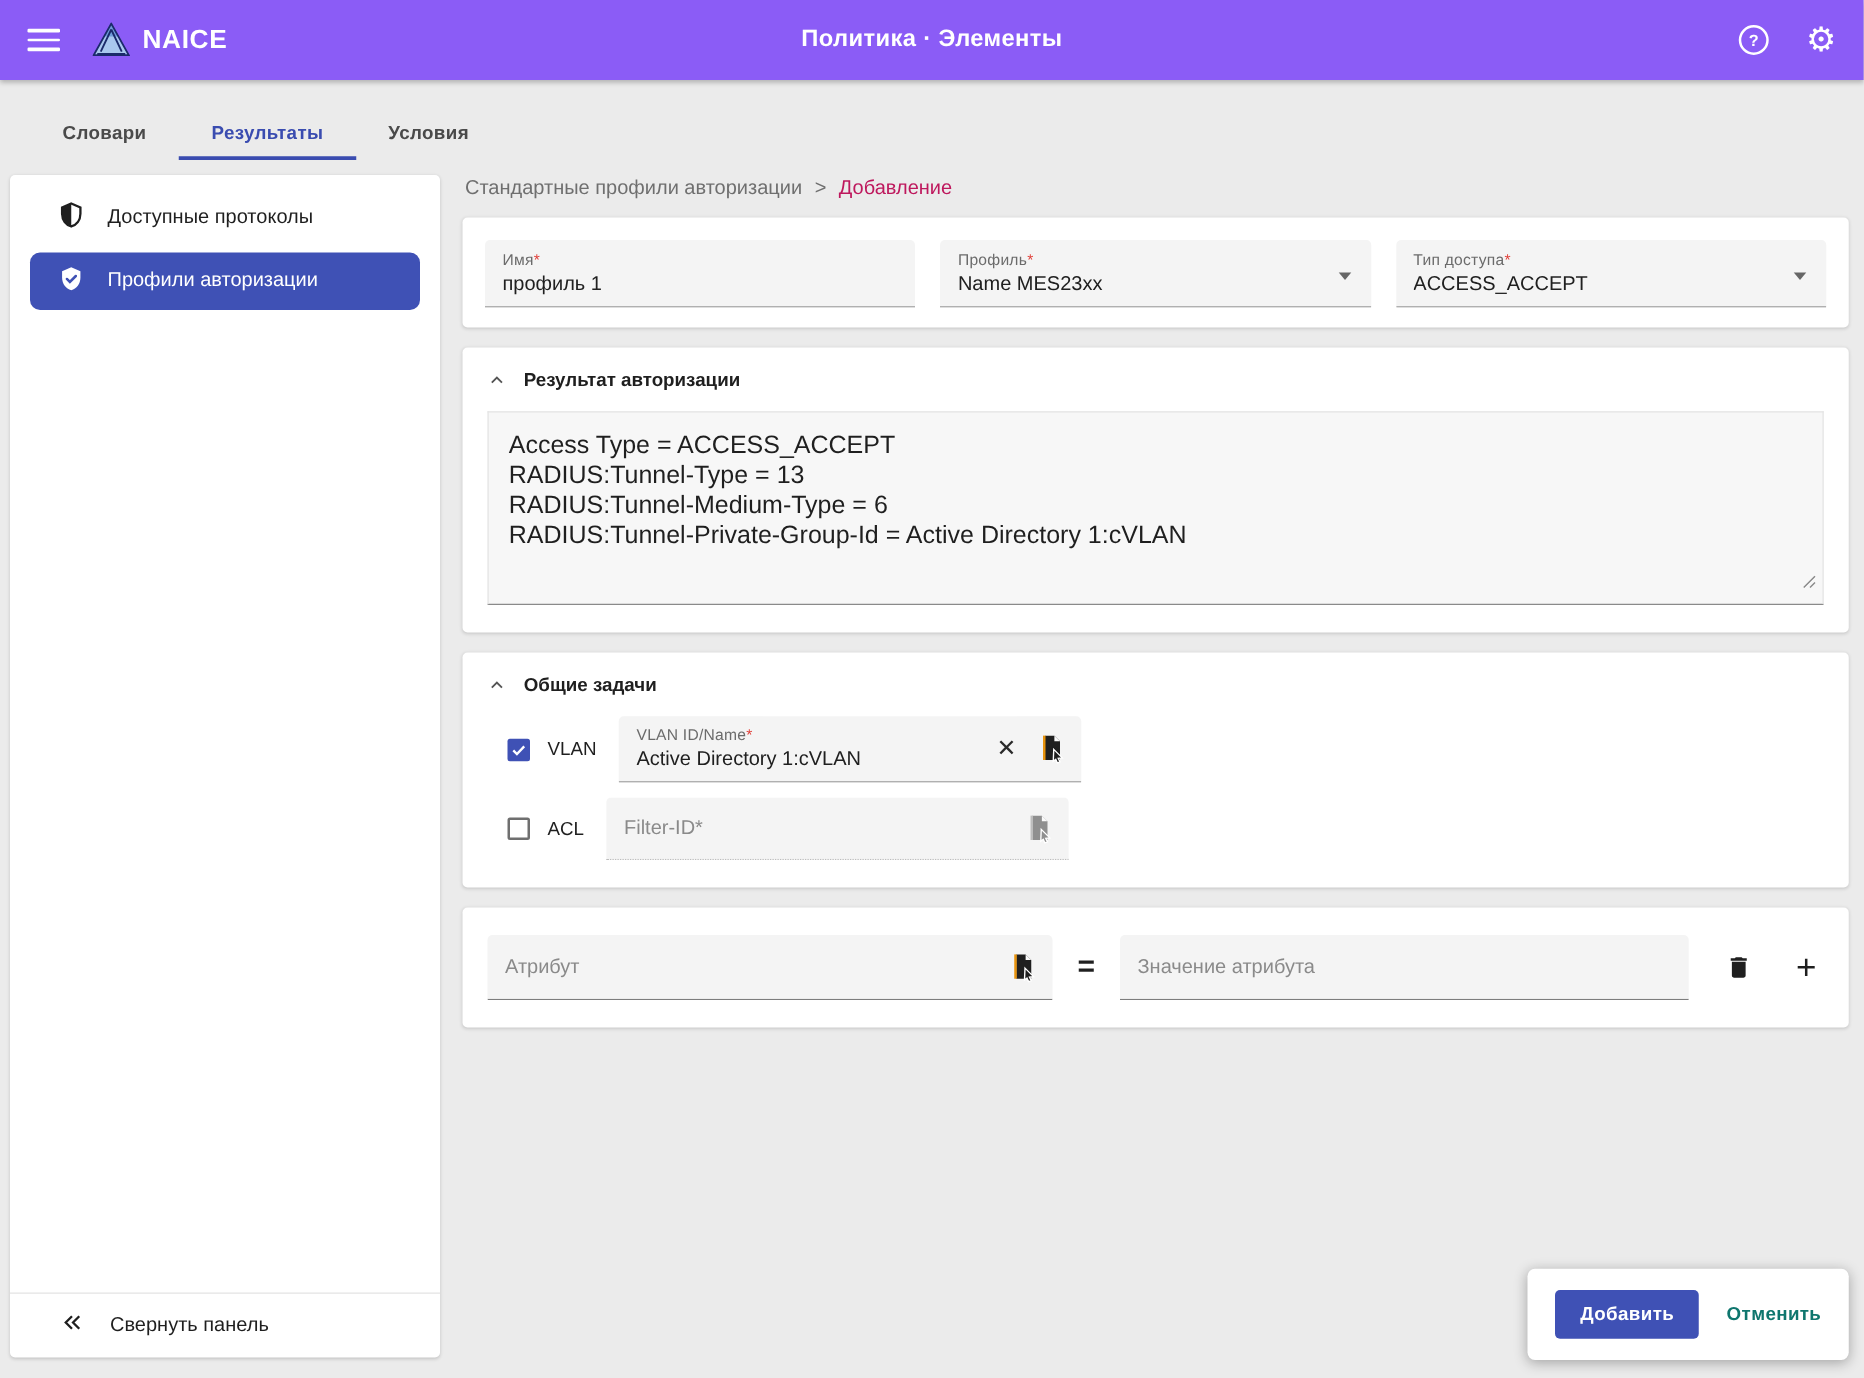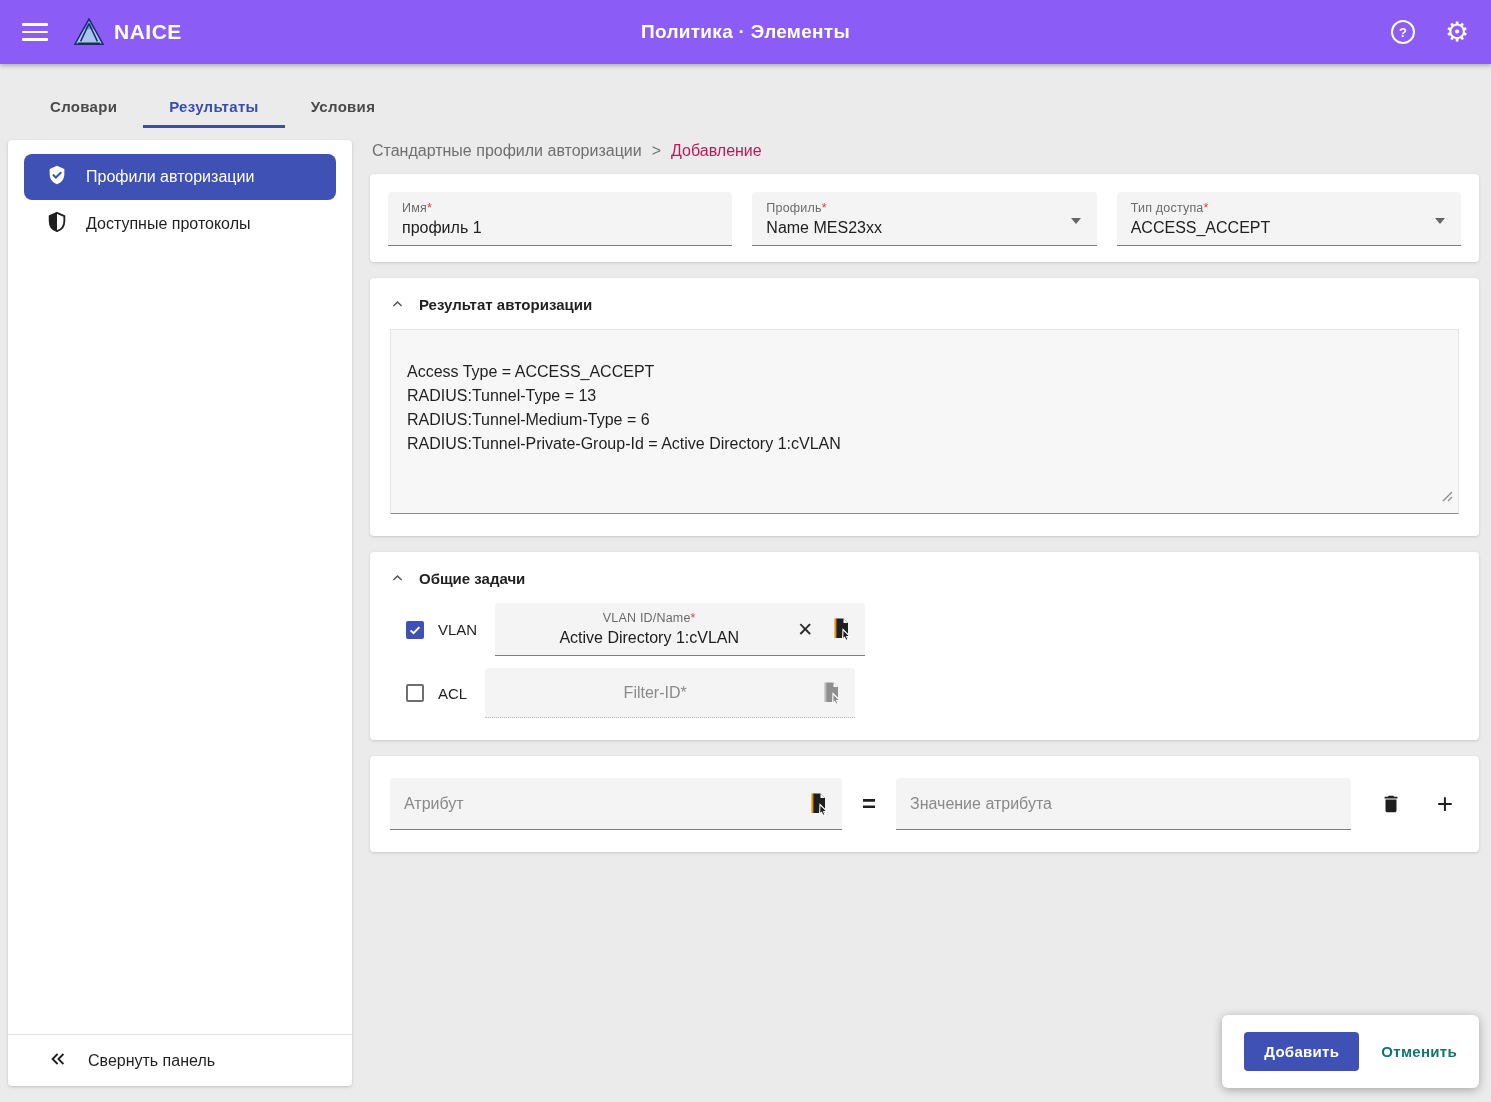--- a/index.html
+++ b/index.html
@@ -57,24 +57,24 @@
   .desc-placeholder { font-size:16px; color:#6b6b6b; }
   .resize-handle { position:absolute; right:5px; bottom:7px; }
 
   
   .card-section { padding:18px 20px 22px; }
   .sec-head { display:flex; align-items:center; gap:14px; margin-bottom:16px; }
   .sec-title { font-size:15px; font-weight:700; color:#1f1f1f; }
   .chev { cursor:pointer; display:flex; }
 
   .result-wrap { position:relative; }
-  .result-area { width:100%; height:185px; background:#f7f7f7; border:1px solid #e4e4e4; border-bottom:1px solid #8a8a8a; padding:30px 16px; font-family:"Liberation Sans", sans-serif; font-size:16px; line-height:24px; color:#1f1f1f; resize:none; outline:none; display:block; }
-
-  
-  .task-row { display:flex; align-items:center; gap:14px; margin:6px 0 0 16px;text-align:center; }
+  .result-area { width:100%; height:155px; background:#f7f7f7; border:1px solid #e4e4e4; border-bottom:1px solid #8a8a8a; padding:14px 16px; font-family:"Liberation Sans", sans-serif; font-size:20px; line-height:24px; color:#1f1f1f; resize:none; outline:none; display:block; }
+
+  
+  .task-row { display:flex; align-items:center; gap:14px; margin:6px 0 0 16px; }
   .task-row + .task-row { margin-top:12px; }
   .cbx { width:18px; height:18px; border-radius:2px; flex:0 0 auto; cursor:pointer; }
   .cbx.checked { background:#3f51b5; display:flex; align-items:center; justify-content:center; }
   .cbx.unchecked { border:2px solid #6f6f6f; background:#fff; }
   .task-label { font-size:15px; color:#1f1f1f; margin-right:4px; }
   .combo { width:370px; background:#f4f4f4; border-radius:4px 4px 0 0; border-bottom:1px solid #7d7d7d; display:flex; align-items:center; padding-right:12px; }
   .combo-textblock { flex:1; padding:8px 0 8px 14px; }
   .combo.disabled { border-bottom:1px dotted #bdbdbd; height:50px; padding-left:14px; }
   .placeholder { font-size:16px; color:#8a8a8a; }
   .clear-x { font-size:19px; color:#2a2a2a; cursor:pointer; padding:0 8px; }
@@ -128,37 +128,37 @@
 <nav class="tabbar">
   <div class="tab">Словари</div>
   <div class="tab active">Результаты</div>
   <div class="tab">Условия</div>
 </nav>
 
 <div class="content">
 
   <aside class="sidebar">
     <div class="side-list">
+      <div class="side-item">
+        <span>
+          <svg width="22" height="22" viewBox="0 0 24 24">
+            <path d="M12 2 L20 5.5 V11 C20 16.6 16.6 20.7 12 22 C7.4 20.7 4 16.6 4 11 V5.5 Z" fill="none" stroke="#1f1f1f" stroke-width="2"></path>
+            <path d="M12 2 L4 5.5 V11 C4 16.6 7.4 20.7 12 22 Z" fill="#1f1f1f"></path>
+          </svg>
+        </span>
+        <span>Доступные протоколы</span>
+      </div>
       <div class="side-item selected">
         <span>
           <svg width="22" height="22" viewBox="0 0 24 24">
             <path d="M12 2 L20 5.5 V11 C20 16.6 16.6 20.7 12 22 C7.4 20.7 4 16.6 4 11 V5.5 Z" fill="#fff"></path>
             <path d="M8.2 12.2 l2.6 2.6 5.2 -5.2" stroke="#3f51b5" stroke-width="2.2" fill="none" stroke-linecap="round"></path>
           </svg>
         </span>
         <span>Профили авторизации</span>
-      </div>
-      <div class="side-item">
-        <span>
-          <svg width="22" height="22" viewBox="0 0 24 24">
-            <path d="M12 2 L20 5.5 V11 C20 16.6 16.6 20.7 12 22 C7.4 20.7 4 16.6 4 11 V5.5 Z" fill="none" stroke="#1f1f1f" stroke-width="2"></path>
-            <path d="M12 2 L4 5.5 V11 C4 16.6 7.4 20.7 12 22 Z" fill="#1f1f1f"></path>
-          </svg>
-        </span>
-        <span>Доступные протоколы</span>
       </div>
     </div>
     <div class="collapse-row">
       <span>
         <svg width="20" height="20" viewBox="0 0 24 24">
           <path d="M11.5 6 L5.5 12 L11.5 18 M18.5 6 L12.5 12 L18.5 18" fill="none" stroke="#1f1f1f" stroke-width="2.2"></path>
         </svg>
       </span>
       <span>Свернуть панель</span>
     </div>

